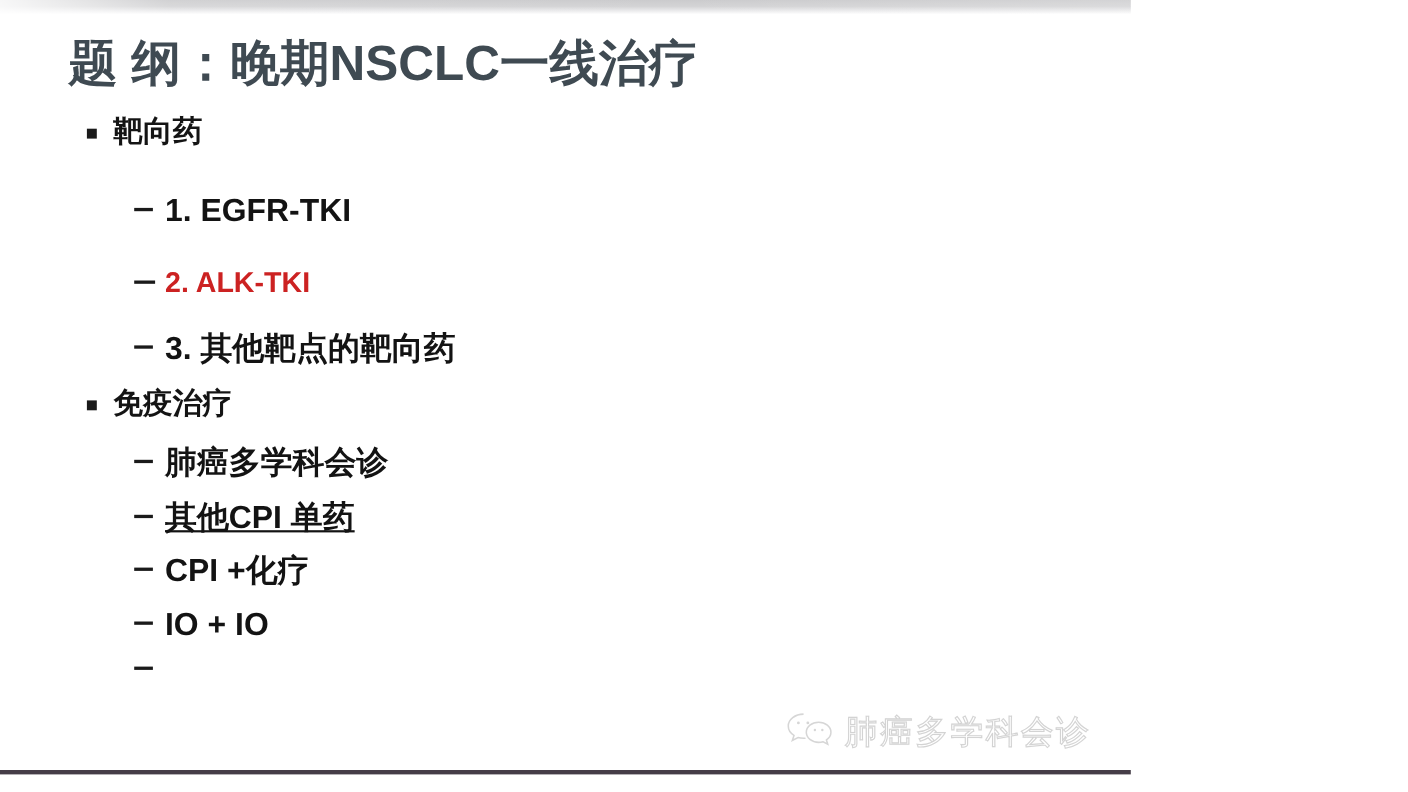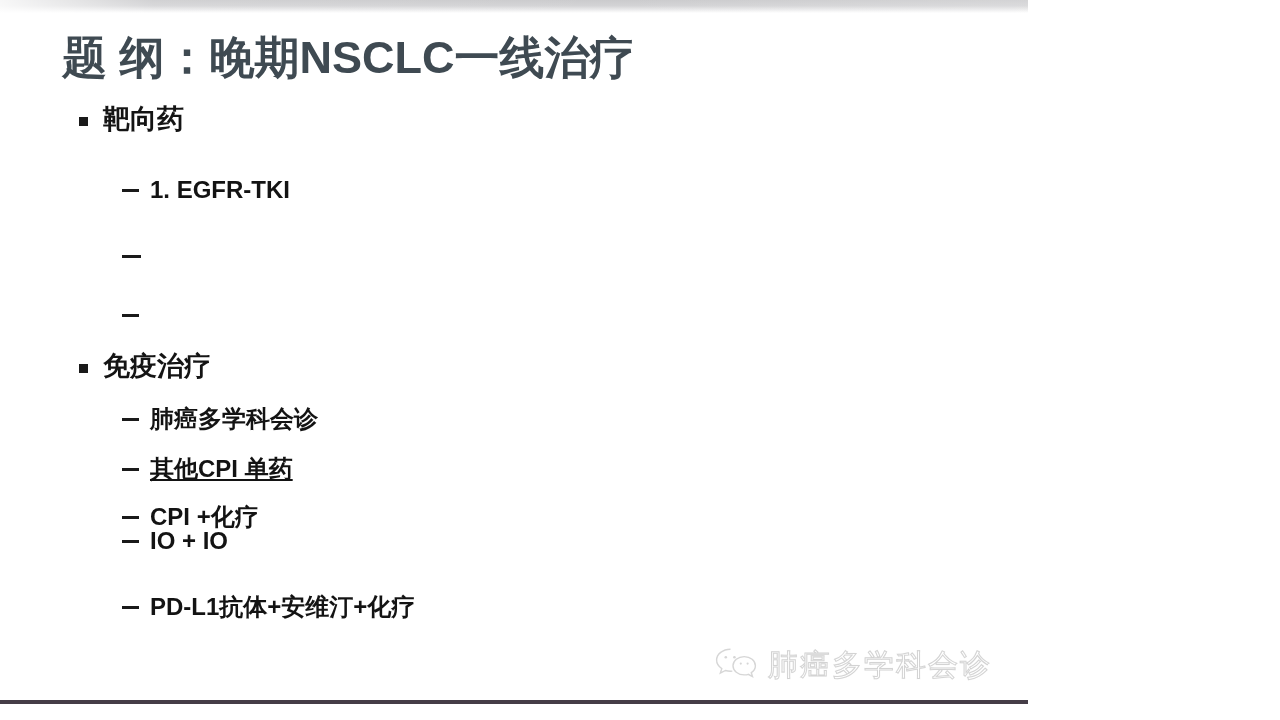--- a/index.html
+++ b/index.html
@@ -76,21 +76,21 @@
     left: 79px;
     top: 11px;
     width: 9px;
     height: 9px;
     background: #1a1a1a;
   }
 
   .lvl2 {
     position: relative;
     padding-left: 150px;
-    font-size: 24px;
+    font-size: 29px;
     font-weight: bold;
     color: #131313;
     line-height: 1.0;
     white-space: nowrap;
   }
   .lvl2 .dash-bullet {
     position: absolute;
     left: 122px;
     top: 11px;
     width: 17px;
@@ -146,28 +146,28 @@
 
 <div id="slide" style="background: rgb(255, 255, 255);">
 
   <div id="top-strip"></div>
 
   <div id="slide-title" style="color: rgb(63, 74, 82);">题 纲：晚期NSCLC一线治疗</div>
 
   <div id="outline-list">
       <div class="row lvl1" style="top: 0px;"><span class="sq-bullet"></span><span>靶向药</span></div>
       <div class="row lvl2" style="top: 72px;"><span class="dash-bullet"></span><span>1. EGFR-TKI</span></div>
-      <div class="row lvl2 accent" style="top: 137px; color: rgb(204, 34, 34);"><span class="dash-bullet"></span></div>
-      <div class="row lvl2" style="top: 197px;"><span class="dash-bullet"></span></div>
+      <div class="row lvl2 accent" style="top: 137px; color: rgb(204, 34, 34);"><span class="dash-bullet"></span><span>2. ALK-TKI</span></div>
+      <div class="row lvl2" style="top: 197px;"><span class="dash-bullet"></span><span>3. 其他靶点的靶向药</span></div>
       <div class="row lvl1" style="top: 247px; text-align: right;"><span class="sq-bullet"></span><span>免疫治疗</span></div>
       <div class="row lvl2" style="top: 301px;"><span class="dash-bullet"></span><span>肺癌多学科会诊</span></div>
       <div class="row lvl2" style="top: 351px; text-decoration: underline;"><span class="dash-bullet"></span><span>其他CPI 单药</span></div>
       <div class="row lvl2" style="top: 399px;"><span class="dash-bullet"></span><span>CPI +化疗</span></div>
-      <div class="row lvl2" style="top: 423px;"><span class="dash-bullet"></span><span>IO + IO</span></div>
-      <div class="row lvl2" style="top: 489px;"><span class="dash-bullet"></span><span>PD-L1抗体+安维汀+化疗</span></div>
+      <div class="row lvl2" style="top: 448px;"><span class="dash-bullet"></span><span>IO + IO</span></div>
+      <div class="row lvl2" style="top: 489px;"><span class="dash-bullet"></span></div>
     </div>
 
   <div id="watermark">
     <span class="wm-icon">
       <svg width="44" height="34" viewBox="0 0 44 34" aria-hidden="true">
         <g fill="none" stroke="#bdbdbd" stroke-width="1.4">
           <path d="M16.5 3.2C8.8 3.2 2.6 8.1 2.6 14.1c0 3.4 2 6.5 5.2 8.5l-1.5 4.6 5.2-2.7c1.6.5 3.3.7 5 .7.6 0 1.2 0 1.8-.1"></path>
           <circle cx="11.8" cy="11.2" r="1.3" fill="#bdbdbd" stroke="none"></circle>
           <circle cx="20.4" cy="11.2" r="1.3" fill="#bdbdbd" stroke="none"></circle>
           <path d="M30.2 10.6c6.2 0 11.2 4.1 11.2 9.1 0 2.8-1.6 5.3-4.1 7l1.2 3.8-4.2-2.2c-1.3.4-2.7.6-4.1.6-6.2 0-11.2-4.1-11.2-9.2 0-5 5-9.1 11.2-9.1z"></path>

